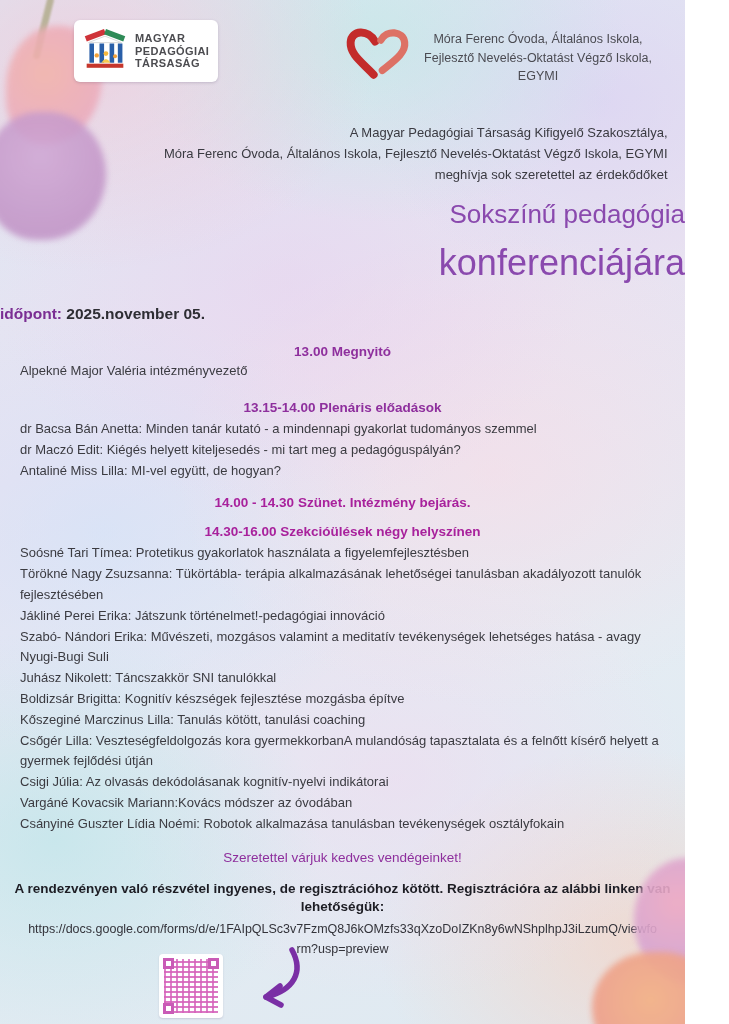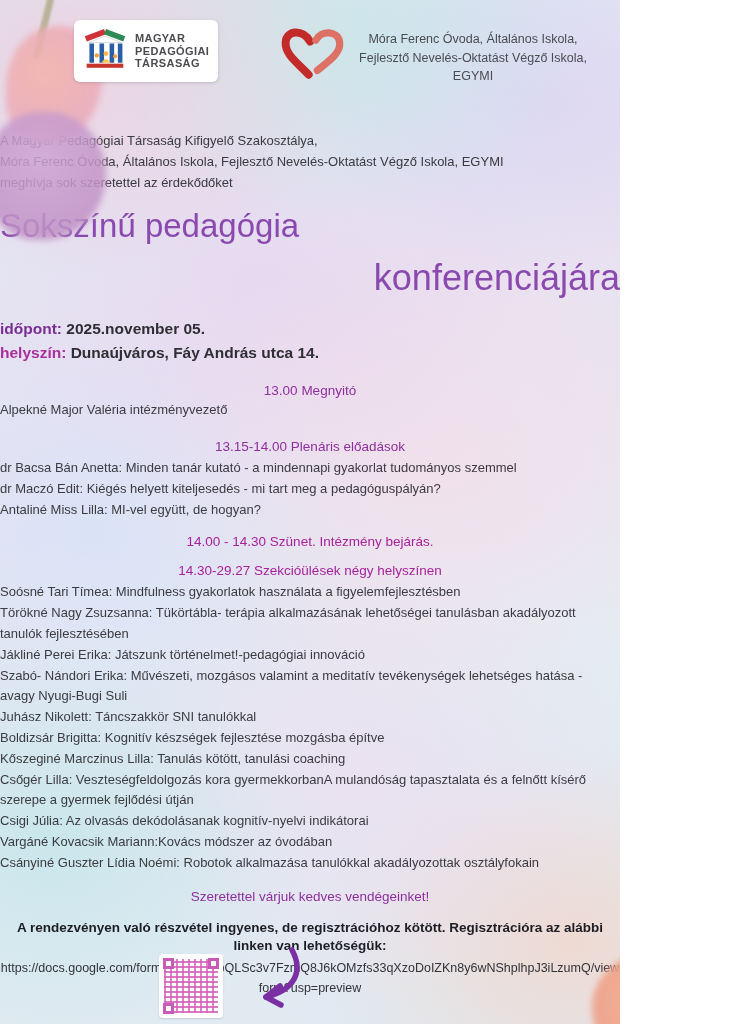--- a/index.html
+++ b/index.html
@@ -1,17 +1,17 @@
 <!DOCTYPE html>
 <html><head>
 <meta charset="utf-8">
 <style>
   html,body{margin:0;padding:0;}
   .page{
-    position:relative; width:620px; height:1024px; overflow:hidden;
+    position:relative; width:685px; height:1024px; overflow:hidden;
     font-family:"Liberation Sans", sans-serif;
     background:
       radial-gradient(420px 300px at 12% 6%, rgba(247,193,208,0.55), transparent 70%),
       radial-gradient(360px 260px at 55% 4%, rgba(186,232,226,0.55), transparent 70%),
       radial-gradient(340px 260px at 88% 10%, rgba(215,203,242,0.5), transparent 70%),
       radial-gradient(420px 320px at 42% 28%, rgba(233,206,238,0.45), transparent 70%),
       radial-gradient(460px 340px at 72% 46%, rgba(251,219,228,0.5), transparent 70%),
       radial-gradient(420px 320px at 15% 52%, rgba(206,226,250,0.55), transparent 70%),
       radial-gradient(380px 300px at 8% 82%, rgba(183,227,231,0.6), transparent 70%),
       radial-gradient(420px 320px at 58% 76%, rgba(242,212,238,0.45), transparent 70%),
@@ -33,32 +33,32 @@
     background:#7c9a5f; transform:rotate(32deg); filter:blur(1px);}
 
   .header{position:relative; display:flex; align-items:flex-start; padding:20px 26px 0 74px;}
   .mpt-logo{background:#fff; border-radius:6px; padding:7px 9px; display:flex; gap:8px;
     align-items:center; box-shadow:0 1px 3px rgba(90,80,110,0.25);}
   .mpt-text{font-size:11px; font-weight:bold; color:#4c4c50; letter-spacing:.4px; line-height:1.15;
     text-transform:uppercase;}
   .header-right{margin-left:auto; display:flex; align-items:center; gap:4px; padding-right:2px;}
   .org-name{width:238px; font-size:12.5px; color:#4b4b52; text-align:center; line-height:1.5;}
 
-  .intro{margin-top:34px; text-align:left; font-size:13px; color:#3a3a41; line-height:1.62;}
+  .intro{margin-top:26px; text-align:right; font-size:13px; color:#3a3a41; line-height:1.62;}
   .intro div{margin:0 auto; max-width:650px;}
 
-  .title-1{margin-top:14px; text-align:left; font-size:33px; color:#8a49ae; font-weight:500;}
+  .title-1{margin-top:14px; text-align:right; font-size:26px; color:#8a49ae; font-weight:500;}
   .title-2{margin-top:12px; text-align:right; font-size:36px; color:#8a49ae; font-weight:400;}
 
   .details{margin-top:18px; font-weight:bold; color:#2e2e34;}
   .detail-line{font-size:15.5px; line-height:1.55;}
   .lbl-date{color:#7a2e93;}
   .lbl-venue{color:#aa2f9b;}
 
-  .slot{ text-align:center; font-size:13.5px; font-weight:normal; color:#8e2f9d;}
+  .slot{ text-align:center; font-size:13.5px; font-weight:bold; color:#8e2f9d;}
   .slot.magenta{color:#a8219c;}
   .p-line{text-align:left; font-size:13px; color:#3b3b41; line-height:1.6; max-width:645px; margin:0 auto;}
   .speaker{margin-top:2px;}
   .mt18{margin-top:18px;} .mt14{margin-top:14px;} .mt4{margin-top:4px;}
 
   .closing{margin-top:15px; text-align:center; font-size:13.5px; font-weight:normal; color:#8e2f9d;}
 
   .footer-note{margin-top:15px; text-align:center; font-size:13.5px; font-weight:bold;
     color:#1d1d24; padding:0 2px; line-height:1.4;}
   .footer-url{margin:3px auto 0; max-width:630px; text-align:center; font-size:12.5px;
@@ -129,49 +129,45 @@
   </div>
 
   <div class="title-1">Sokszínű pedagógia</div>
   <div class="title-2">konferenciájára</div>
 
   <div class="details">
     <div class="detail-line">
       <span class="lbl-date">időpont:</span>
       <span>2025.november 05.</span>
     </div>
-    <div class="detail-line">
-      <span class="lbl-venue">helyszín:</span>
-      <span>Dunaújváros, Fáy András utca 14.</span>
-    </div>
   </div>
 
   <div>
     <div class="slot mt18">13.00 Megnyitó</div>
     <div class="p-line speaker">Alpekné Major Valéria intézményvezető</div>
 
     <div class="slot mt18">13.15-14.00 Plenáris előadások</div>
     <div class="p-line mt4">dr Bacsa Bán Anetta: Minden tanár kutató - a mindennapi gyakorlat tudományos szemmel</div>
     <div class="p-line">dr Maczó Edit: Kiégés helyett kiteljesedés - mi tart meg a pedagóguspályán?</div>
     <div class="p-line">Antaliné Miss Lilla: MI-vel együtt, de hogyan?</div>
 
     <div class="slot magenta mt14">14.00 - 14.30 Szünet. Intézmény bejárás.</div>
 
-    <div class="slot magenta mt14">14.30-29.27 Szekcióülések négy helyszínen</div>
-    <div class="p-line mt4">Soósné Tari Tímea: Mindfulness gyakorlatok használata a figyelemfejlesztésben</div>
+    <div class="slot magenta mt14">14.30-16.00 Szekcióülések négy helyszínen</div>
+    <div class="p-line mt4">Soósné Tari Tímea: Protetikus gyakorlatok használata a figyelemfejlesztésben</div>
     <div class="p-line">Törökné Nagy Zsuzsanna: Tükörtábla- terápia alkalmazásának lehetőségei tanulásban akadályozott tanulók fejlesztésében</div>
     <div class="p-line">Jákliné Perei Erika: Játszunk történelmet!-pedagógiai innováció</div>
     <div class="p-line">Szabó- Nándori Erika: Művészeti, mozgásos valamint a meditatív tevékenységek lehetséges hatása - avagy Nyugi-Bugi Suli</div>
     <div class="p-line">Juhász Nikolett: Táncszakkör SNI tanulókkal</div>
     <div class="p-line">Boldizsár Brigitta: Kognitív készségek fejlesztése mozgásba építve</div>
     <div class="p-line">Kőszeginé Marczinus Lilla: Tanulás kötött, tanulási coaching</div>
-    <div class="p-line">Csőgér Lilla: Veszteségfeldolgozás kora gyermekkorbanA mulandóság tapasztalata és a felnőtt kísérő szerepe a gyermek fejlődési útján</div>
+    <div class="p-line">Csőgér Lilla: Veszteségfeldolgozás kora gyermekkorbanA mulandóság tapasztalata és a felnőtt kísérő helyett a gyermek fejlődési útján</div>
     <div class="p-line">Csigi Júlia: Az olvasás dekódolásanak kognitív-nyelvi indikátorai</div>
     <div class="p-line">Vargáné Kovacsik Mariann:Kovács módszer az óvodában</div>
-    <div class="p-line">Csányiné Guszter Lídia Noémi: Robotok alkalmazása tanulókkal akadályozottak osztályfokain</div>
+    <div class="p-line">Csányiné Guszter Lídia Noémi: Robotok alkalmazása tanulásban tevékenységek osztályfokain</div>
 
     <div class="closing">Szeretettel várjuk kedves vendégeinket!</div>
   </div>
 
   <div class="footer-note">A rendezvényen való részvétel ingyenes, de regisztrációhoz kötött. Regisztrációra az alábbi linken van lehetőségük:</div>
   <a class="footer-url" href="#">https://docs.google.com/forms/d/e/1FAIpQLSc3v7FzmQ8J6kOMzfs33qXzoDoIZKn8y6wNShplhpJ3iLzumQ/viewform?usp=preview</a>
 
   <div class="qr">
     <div class="qr-inner"></div>
     <div class="finder tl"></div>

